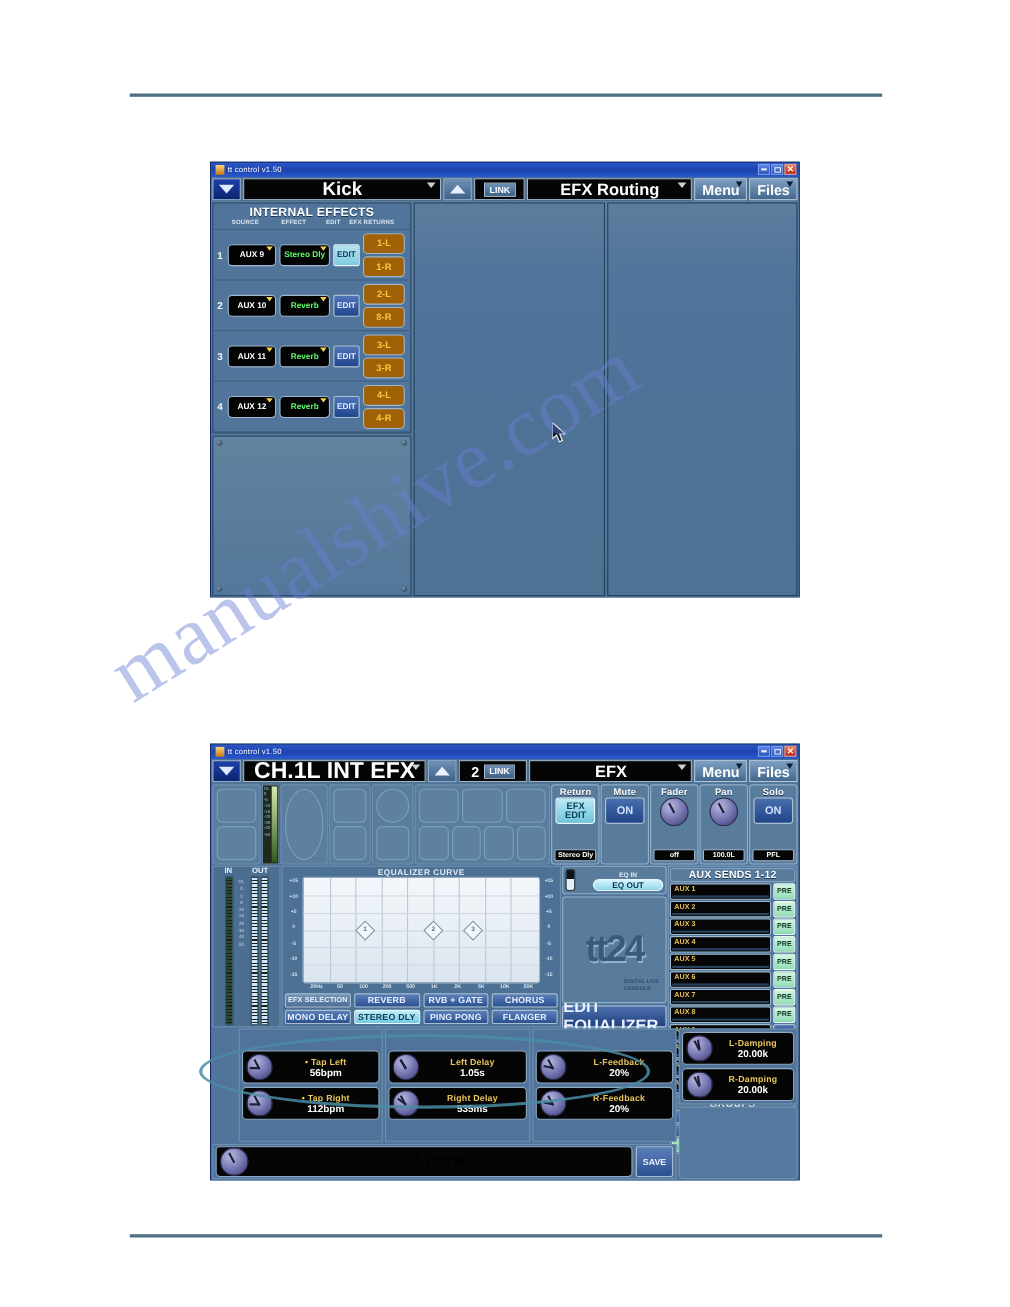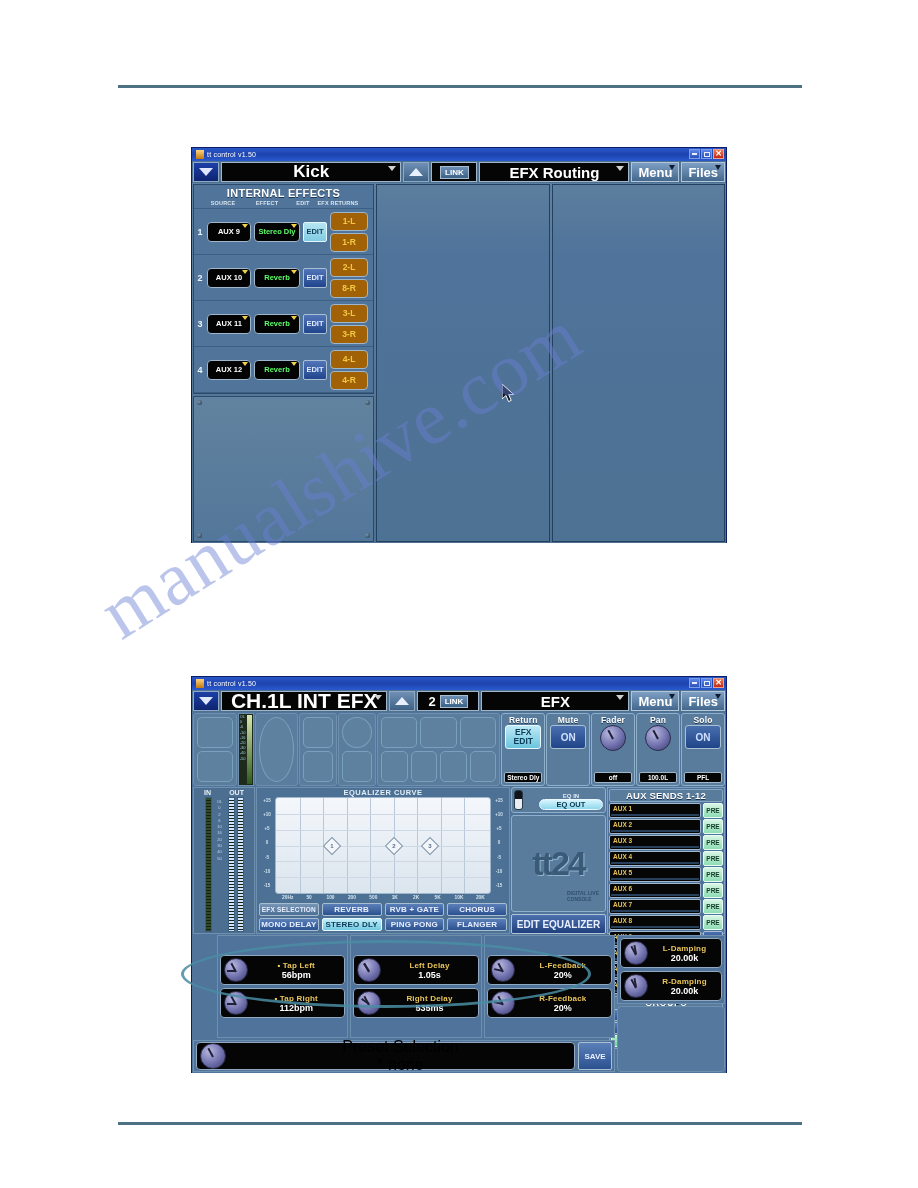--- a/index.html
+++ b/index.html
@@ -214,21 +214,21 @@
   .eqio .t2 { font-size:7.5px;font-weight:bold;color:#06364f;text-align:center;
     background:linear-gradient(180deg,#d8f5ff,#8fd8ea); border:1px solid #eaf9ff; border-radius:7px; }
   .logobox { flex:1; border:1px solid #8fb0cb; border-radius:3px; background:#5a7c9c;
     display:flex; align-items:center; justify-content:center; position:relative; overflow:hidden;}
   .logobox .lg1 { font-size:34px; font-weight:bold; color:#3a5a78;
     text-shadow:1px 1px 0 #8fb4cf; letter-spacing:-2px; }
   .logobox .lg2 { position:absolute; right:6px; bottom:9px; font-size:5px; font-weight:bold;
     color:#2f4f6d; line-height:6px; text-align:left; }
   .eqedit { height:20px; border:1px solid #b0c6d8; border-radius:2px;
     background:linear-gradient(180deg,#4d71ae,#203f7e); color:#e9f0ff;
-    font-size:10px;font-weight:bold; display:flex;align-items:center;justify-content:center;}
+    font-size:15px;font-weight:bold; display:flex;align-items:center;justify-content:center;}
 
   
   .auxcol { width:118px; border:1px solid #7fa0bc; background:#4f739a;
     display:flex; flex-direction:column; padding:1px; gap:1px; }
   .auxhdr { text-align:center; font-size:9.5px; font-weight:bold; color:#ffffff;
      letter-spacing:.2px; text-shadow:0 1px 0 #1d3550; background:#5a7c9c;
      border:1px solid #85a6c2; border-radius:2px; }
   .auxrow { display:flex; gap:2px; height:15px; align-items:stretch; }
   .auxbar { flex:1; background:#060606; border:1px solid #9eb7cd; border-radius:2px;
     position:relative; }
@@ -814,21 +814,20 @@
                   <div class="nm">R-Feedback</div>
                   <div class="vl">20%</div>
                 </div>
               </div>
             </div>
         </div>
         <div class="presetbar">
           <div class="presetlcd">
             <div class="knob"></div>
             <div class="txt">
-              <div class="nm">Preset Selection</div>
               <div class="vl">* none</div>
             </div>
           </div>
           <div class="savebtn">SAVE</div>
         </div>
       </div>
 
       <div class="paramRight">
         <div class="prbox" id="pcol-4">
             <div class="pitem">

